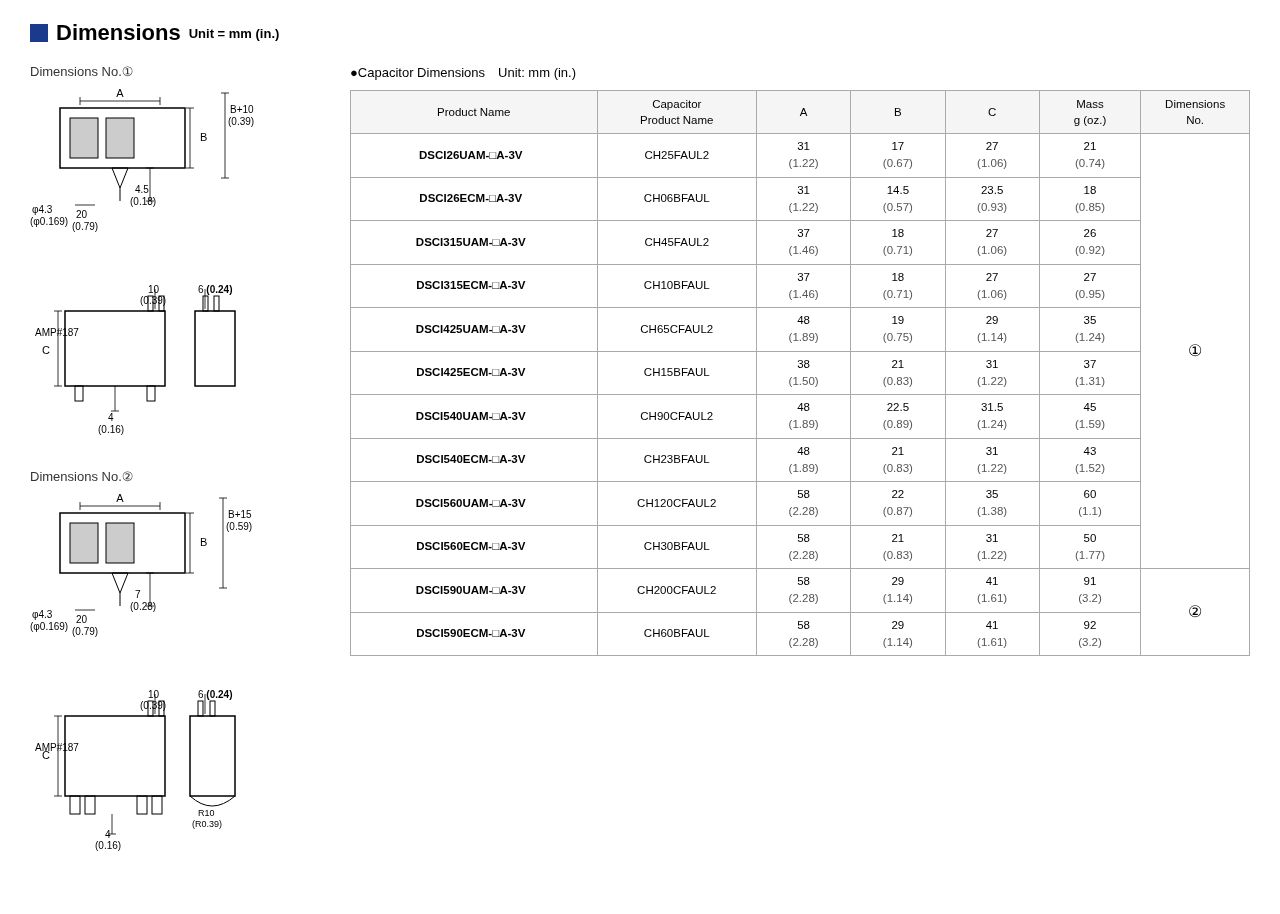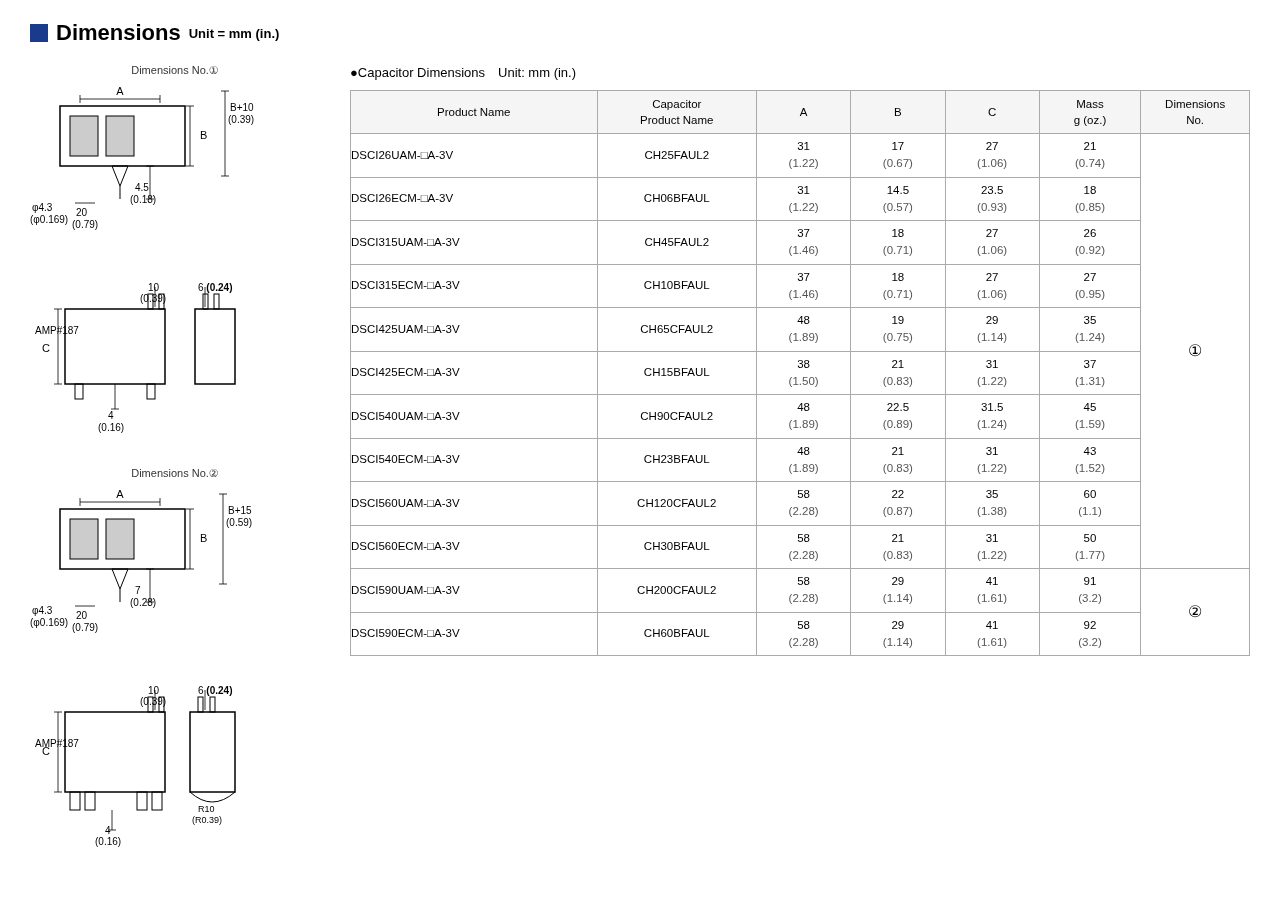--- a/index.html
+++ b/index.html
@@ -61,22 +61,21 @@
       font-weight: bold;
       margin-bottom: 8px;
     }
     .bullet {
       color: #1a3a8c;
       font-size: 16px;
       margin-right: 4px;
     }
 
     .diagram-label {
-      text-align: center;
-      font-size: 11px;
+      font-size: 13px;
       color: #333;
       margin-bottom: 4px;
     }
 
     
     .diagram-container {
       margin-bottom: 20px;
     }
 
     svg text {
@@ -110,22 +109,22 @@
 
     table.cap-table td {
       border: 1px solid #aaa;
       padding: 4px 6px;
       text-align: center;
       vertical-align: middle;
       line-height: 1.5;
     }
 
     table.cap-table td.product-name {
-      font-weight: normal;
-      text-align: left;
+      font-weight: bold;
+      text-align: center;
       padding-left: 0;
     }
 
     table.cap-table td.dim-no {
       text-align: center;
       font-size: 13px;
     }
 
     .footnote {
       font-size: 11px;

